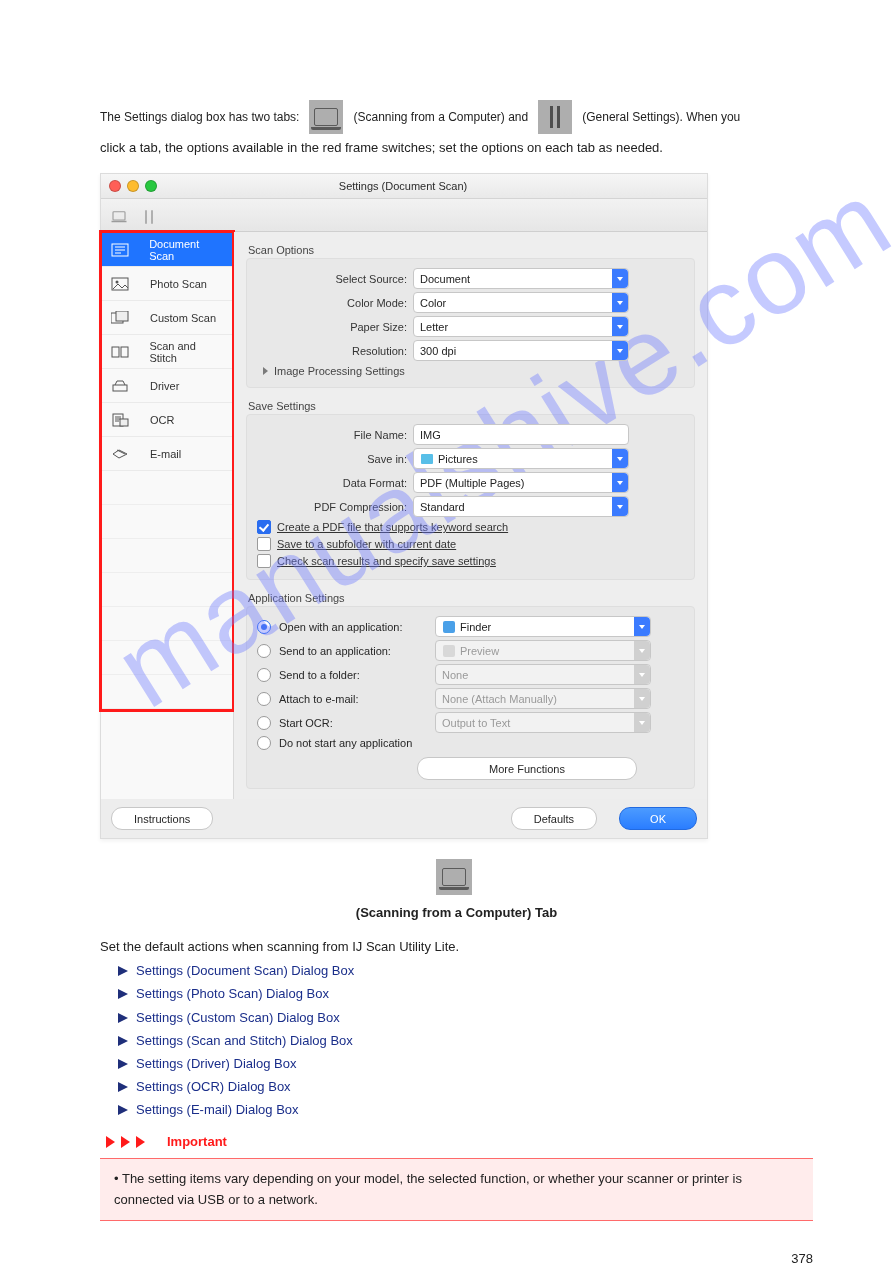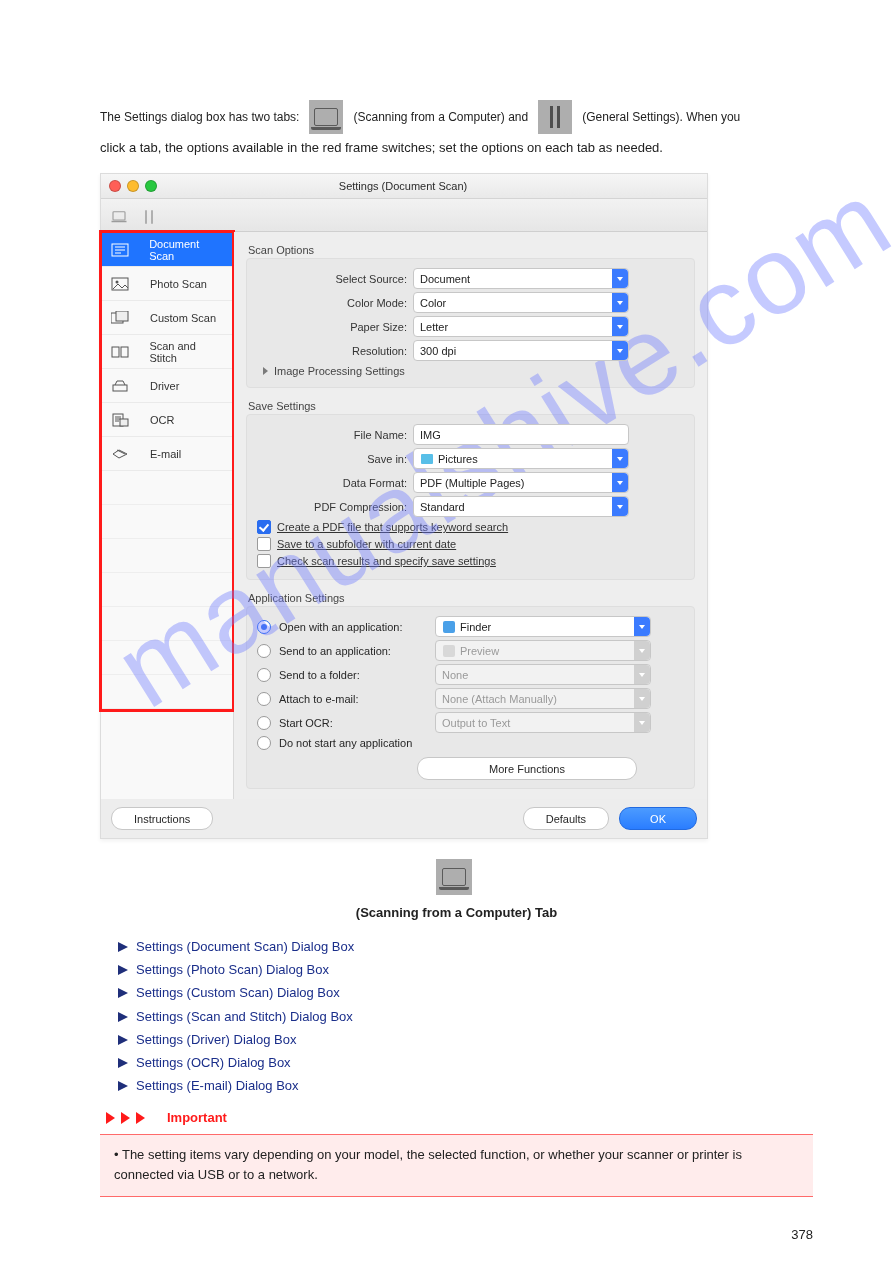--- a/index.html
+++ b/index.html
@@ -261,21 +261,21 @@
     border-radius: 11px;
     display:inline-flex; align-items:center; justify-content:center;
     font-size:11px;
     padding: 0 14px;
   }
   .more-fn-btn { width: 190px; margin-left: 160px; margin-top:4px;}
   .footer {
     display:flex;
     align-items:flex-start;
     padding: 8px 10px;
-    gap: 10px;
+    gap: 22px;
   }
   .footer .spacer { flex:1; }
   .d-btn.primary {
     background: linear-gradient(#4c9bff,#2a7dff);
     color:#fff; border-color:#226ae0;
     padding: 0 30px;
   }
   .instr-btn { padding: 0 22px; }
   .defaults-btn { padding: 0 22px; }
 
@@ -592,20 +592,21 @@
     </div>
   </div>
 
   <div class="prose">
     <div class="tab-row">
       <span class="square-icon sm">
           <span class="laptop-glyph"></span>
         </span>
       <b> (Scanning from a Computer) Tab</b>
     </div>
+    <div>Set the default actions when scanning from IJ Scan Utility Lite.</div>
 
     <div class="link-list">
       <div class="link-row">
           <span class="arrow-ico"></span>
           <span class="link-text">Settings (Document Scan) Dialog Box</span>
         </div>
       <div class="link-row">
           <span class="arrow-ico"></span>
           <span class="link-text">Settings (Photo Scan) Dialog Box</span>
         </div>

